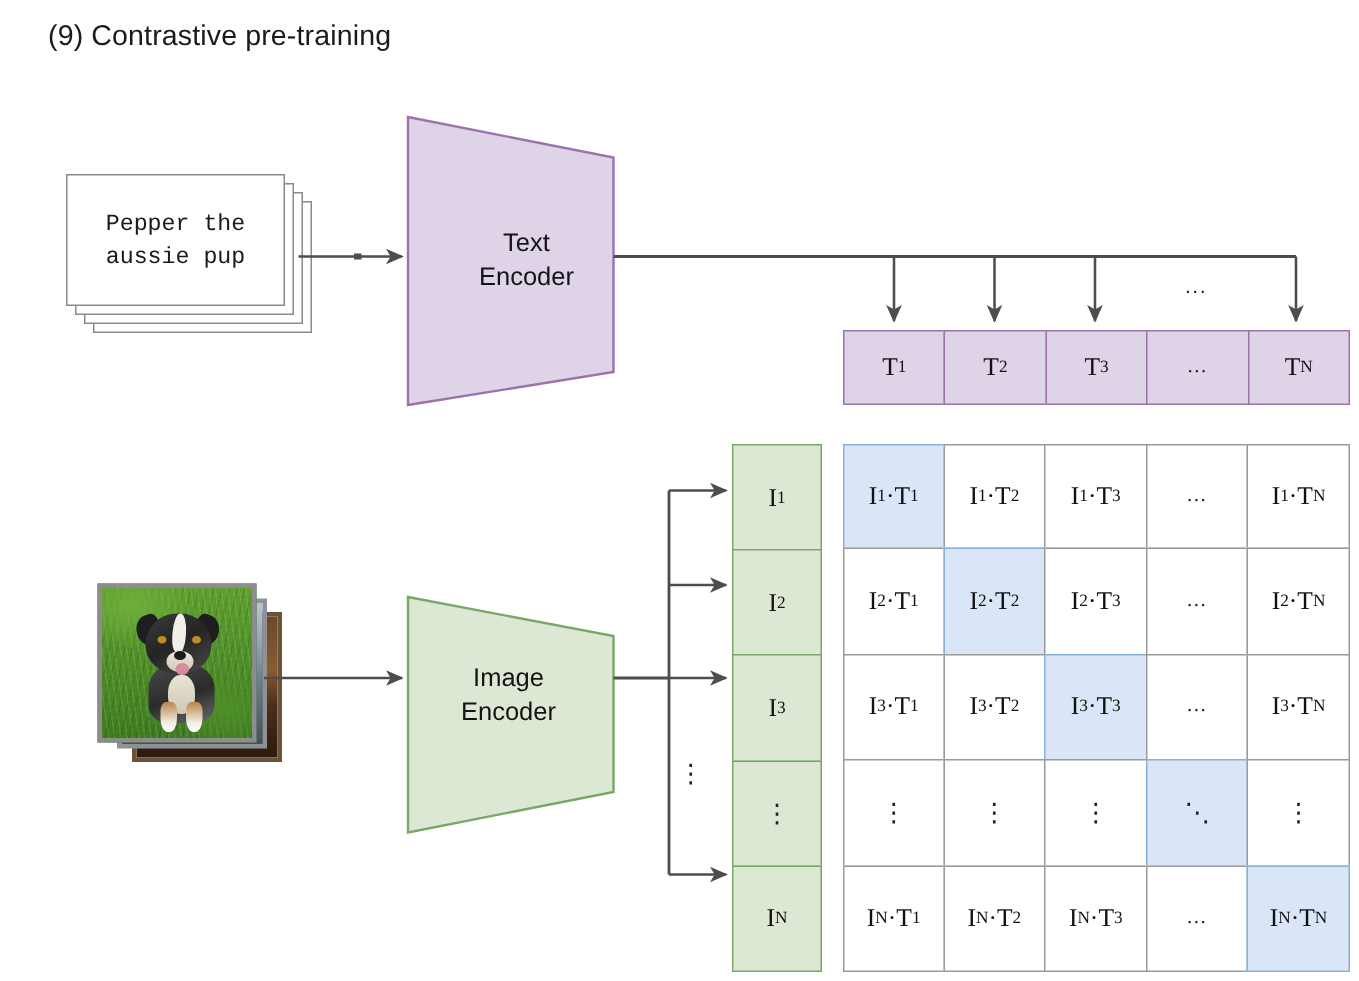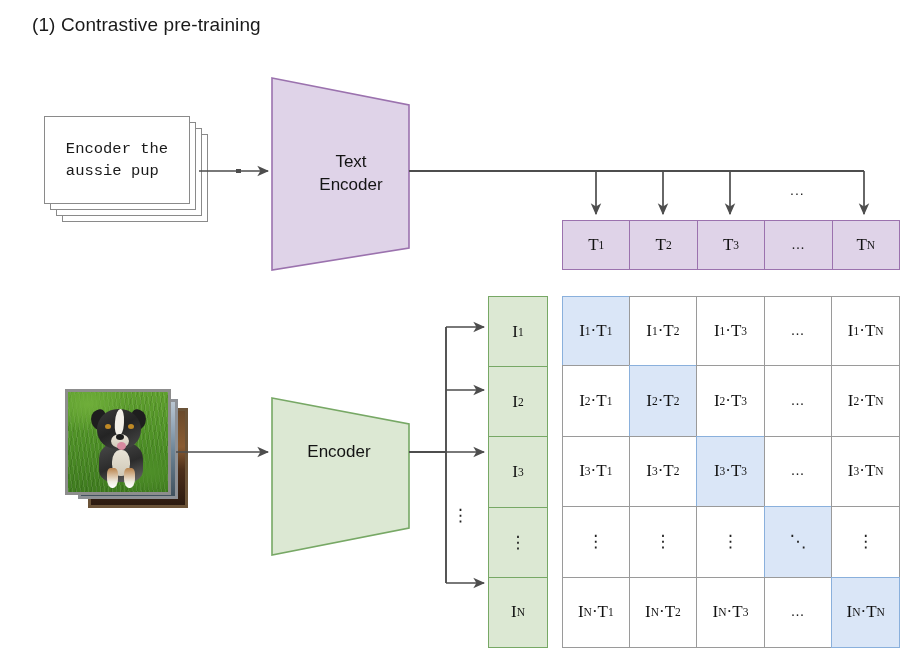--- a/index.html
+++ b/index.html
@@ -200,27 +200,27 @@
     font-family: "Liberation Serif", serif;
     font-size: 17px;
     color: #222;
   }
 </style>
 </head>
 <body>
 
 <div id="canvas">
 
-  <div class="abs" id="title">(1) Contrastive pre-training</div>
+  <div class="abs" id="title">(9) Contrastive pre-training</div>
 
   <div class="abs card" id="card-b3"></div>
   <div class="abs card" id="card-b2"></div>
   <div class="abs card" id="card-b1"></div>
   <div class="abs card" id="card-front">
-    <div id="card-text">Encoder the
+    <div id="card-text">Pepper the
 aussie pup</div>
   </div>
 
   <div class="abs photo" id="photo-b2"></div>
   <div class="abs photo" id="photo-b1"></div>
   <div class="abs photo" id="photo-front">
     <div class="grass"></div>
     <div class="pup-body"></div>
     <div class="pup-chest"></div>
     <div class="pup-leg-l"></div>
@@ -267,20 +267,21 @@
     <line x1="446" y1="390" x2="484" y2="390" stroke="#4D4D4D" stroke-width="1.7" marker-end="url(#ah)"></line>
     <line x1="446" y1="452" x2="484" y2="452" stroke="#4D4D4D" stroke-width="1.7" marker-end="url(#ah)"></line>
     <line x1="446" y1="583" x2="484" y2="583" stroke="#4D4D4D" stroke-width="1.7" marker-end="url(#ah)"></line>
   </svg>
 
   <div class="abs encoder-label" id="text-encoder-label">
     <div>Text</div>
     <div>Encoder</div>
   </div>
   <div class="abs encoder-label" id="image-encoder-label">
+    <div>Image</div>
     <div>Encoder</div>
   </div>
 
   <div class="abs dots-h" style="left:790px; top:182px;">...</div>
 
   <div class="abs bus-dots">⋮</div>
 
   <div class="abs" id="t-row" style="left:562px; top:220px; width:338px; height:50px; display:flex;">
       <div class="cell t-cell" style="flex: 1 1 0px; margin-left: 0px;">
         <span>T</span>

